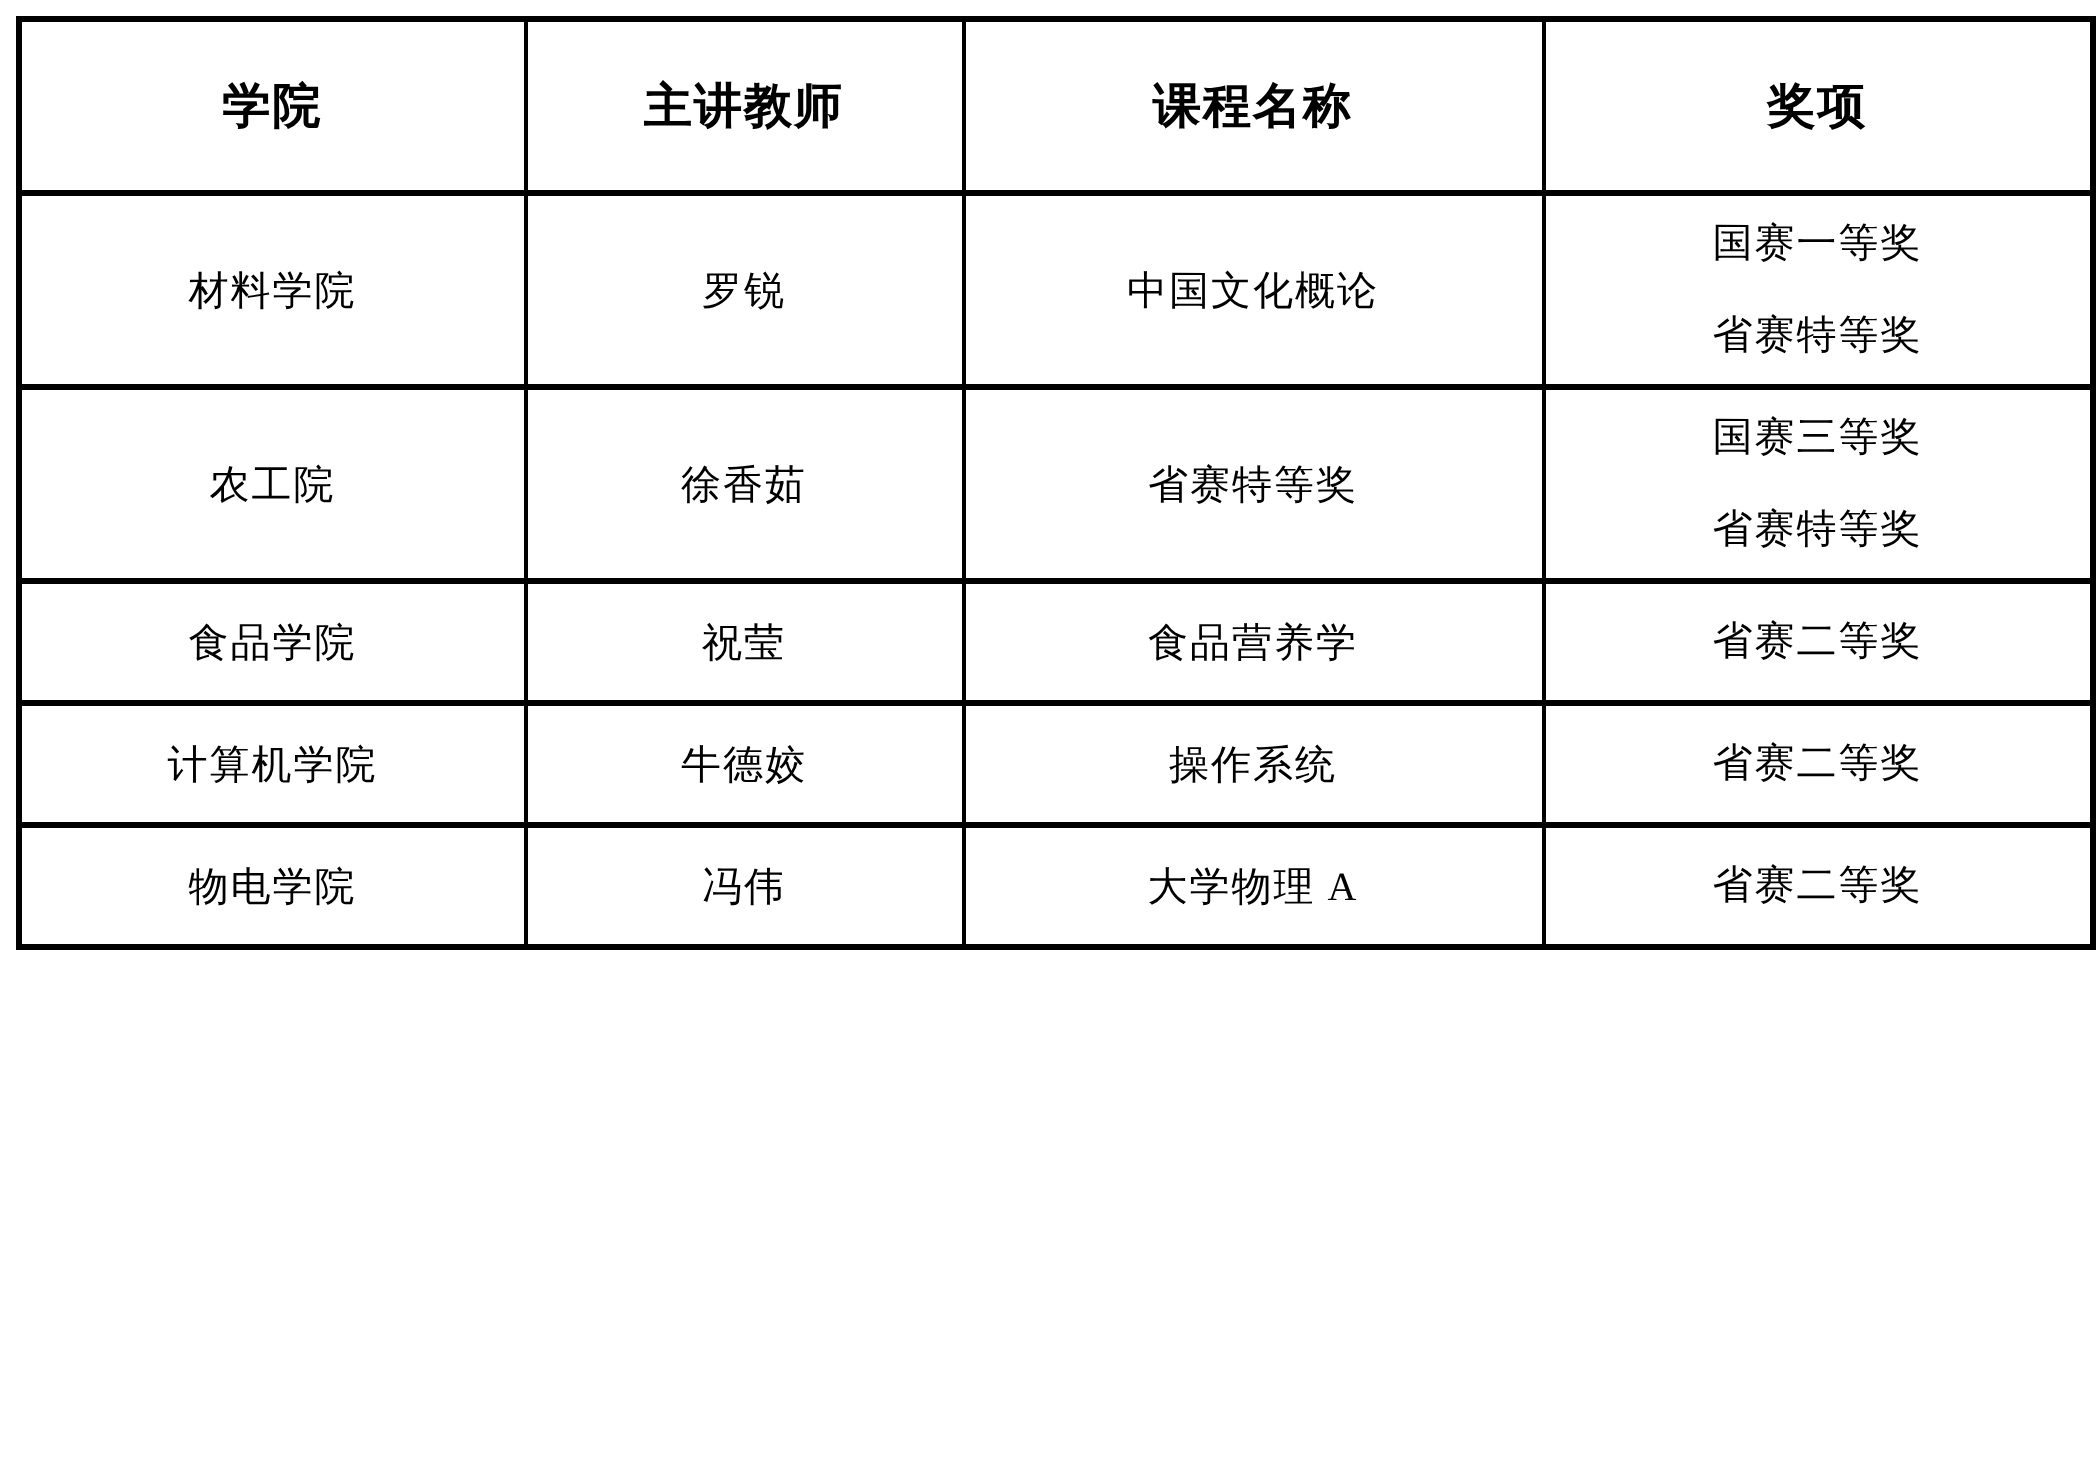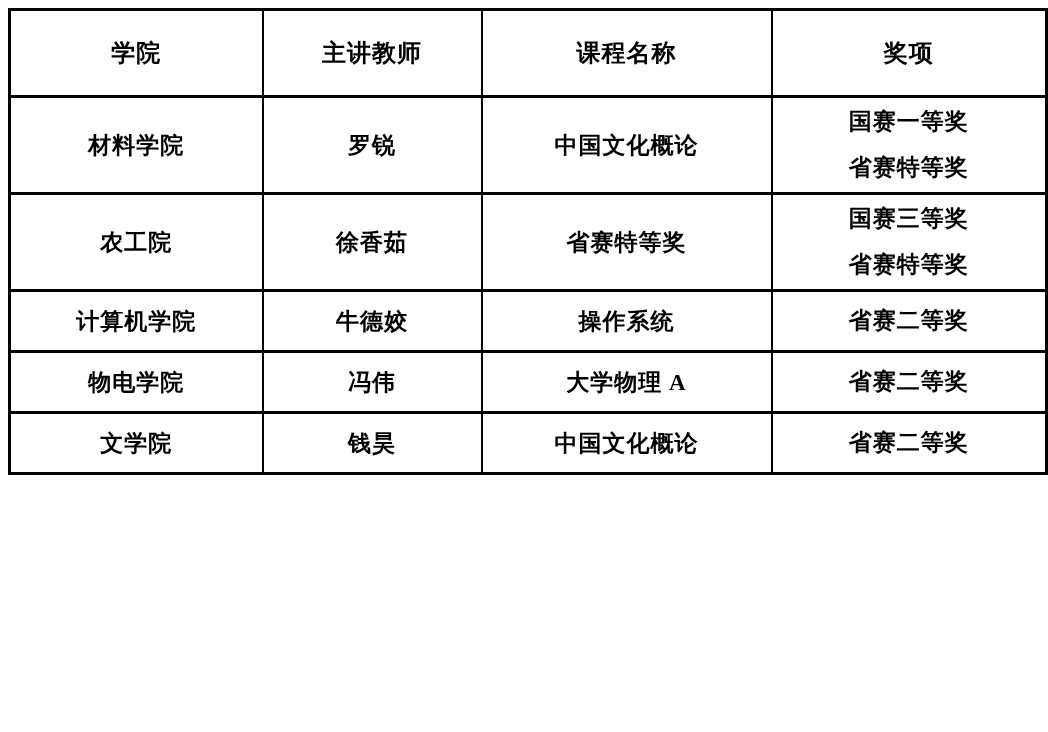--- a/index.html
+++ b/index.html
@@ -39,22 +39,22 @@
     letter-spacing: 1px;
     overflow: hidden;
     white-space: nowrap;
   }
   table.award-table th {
     font-size: 24px;
     font-weight: bold;
     height: 84px;
   }
   table.award-table td {
-    font-size: 23px;
-    font-weight: bold;
+    font-size: 20px;
+    font-weight: normal;
   }
   tr.row-tall td { height: 94px; }
   tr.row-normal td { height: 58px; }
   .award-line {
     display: block;
     line-height: 46px;
   }
   .award-line:empty { display: none; }
 </style>
 </head>
@@ -89,38 +89,38 @@
       <tr class="row-tall">
         <td>农工院</td>
         <td>徐香茹</td>
         <td>省赛特等奖</td>
         <td>
           <span class="award-line">国赛三等奖</span>
           <span class="award-line">省赛特等奖</span>
         </td>
       </tr>
       <tr class="row-normal">
+        <td>食品学院</td>
+        <td>祝莹</td>
+        <td>食品营养学</td>
+        <td>
+          <span class="award-line">省赛二等奖</span>
+        </td>
+      </tr>
+      <tr class="row-normal">
         <td>计算机学院</td>
         <td>牛德姣</td>
         <td>操作系统</td>
         <td>
           <span class="award-line">省赛二等奖</span>
         </td>
       </tr>
       <tr class="row-normal">
         <td>物电学院</td>
         <td>冯伟</td>
         <td>大学物理 A</td>
         <td>
           <span class="award-line">省赛二等奖</span>
         </td>
       </tr>
-      <tr class="row-normal">
-        <td>文学院</td>
-        <td>钱昊</td>
-        <td>中国文化概论</td>
-        <td>
-          <span class="award-line">省赛二等奖</span>
-        </td>
-      </tr>
     </tbody>
   </table>
 </div>
 
 </body></html>

